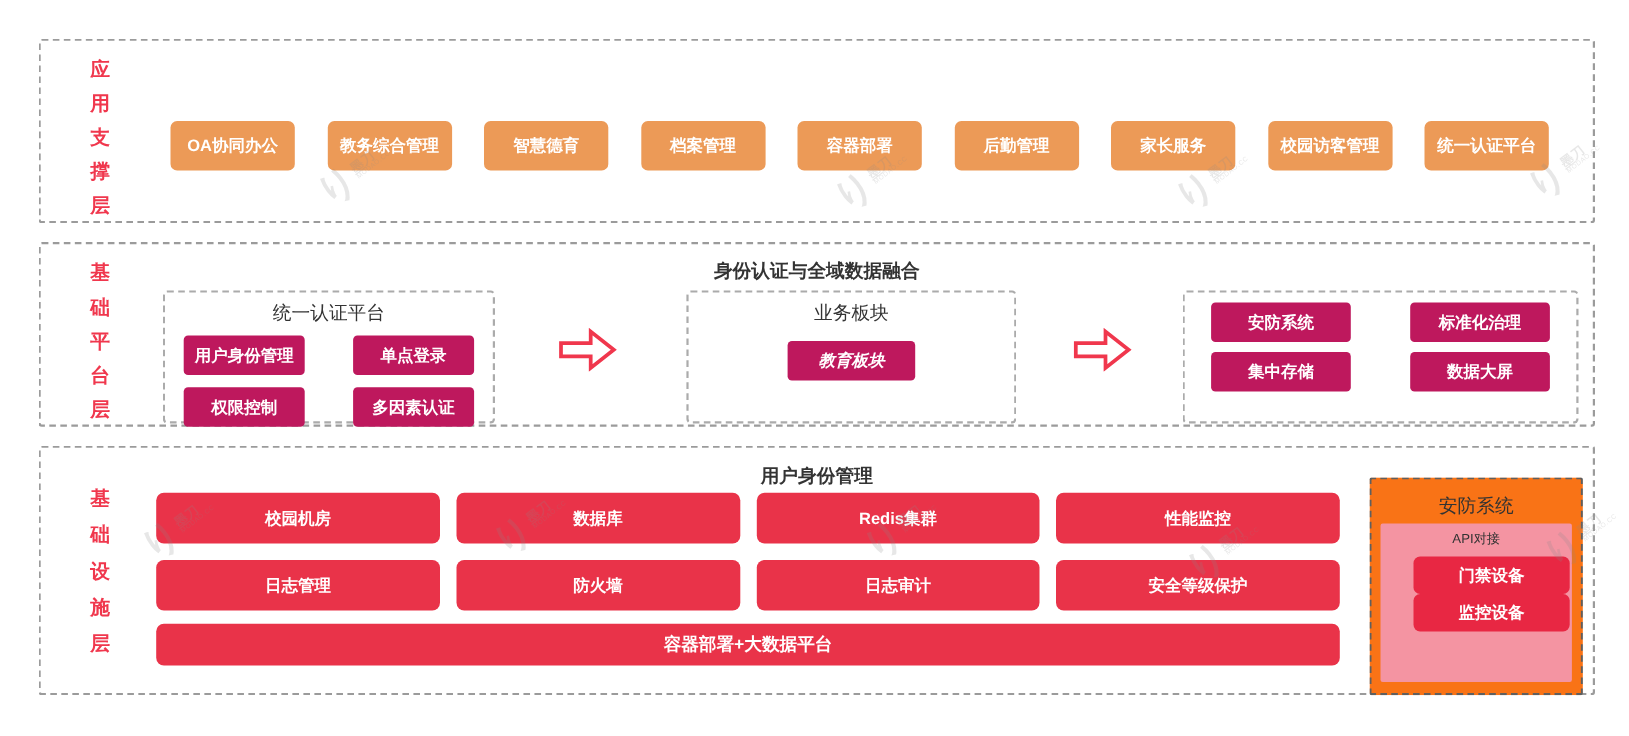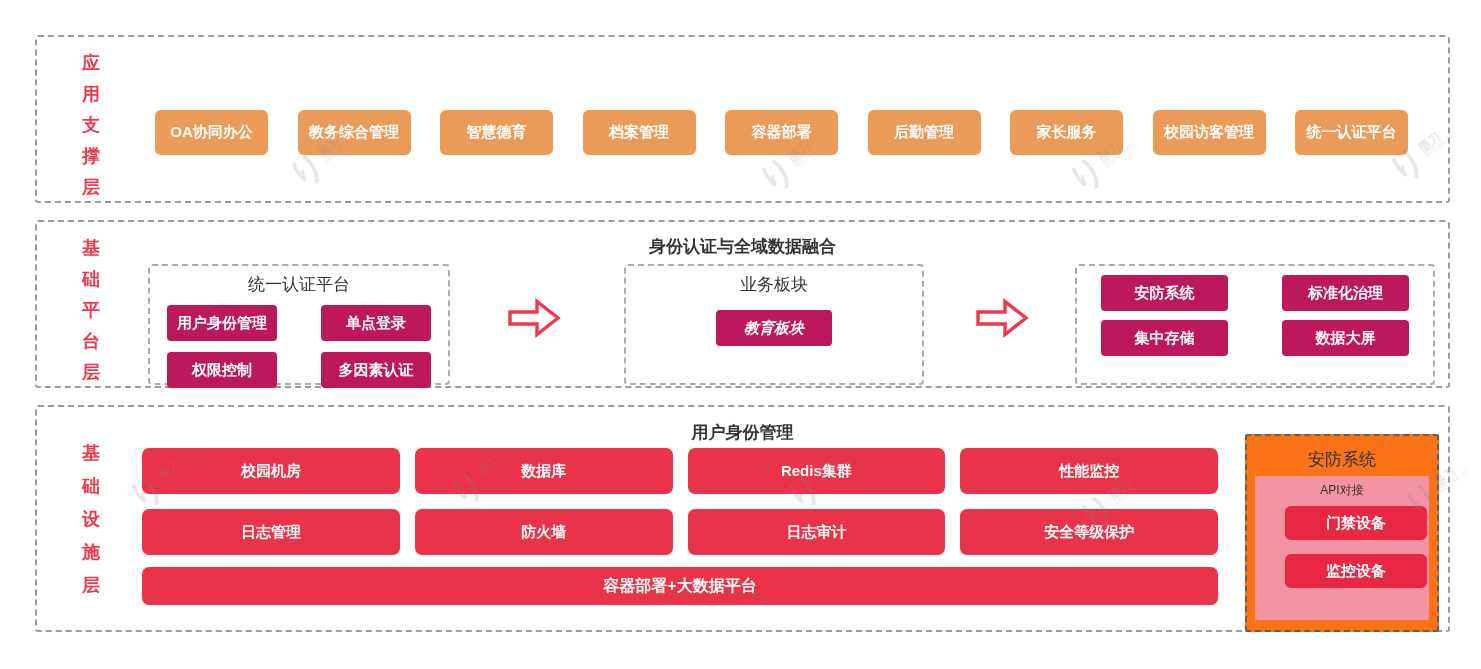--- a/index.html
+++ b/index.html
@@ -75,21 +75,21 @@
                   font-size:16px; }
 
   
   .security { position:absolute; left:1208px; top:27px; width:194px; height:198px;
               box-sizing:border-box; border:2px dashed #5f5f5f; border-radius:2px;
               background:#f97316; }
   .security-title { margin-top:12px; text-align:center; font-size:17px; color:#333333; }
   .pink-panel { position:absolute; left:8px; top:40px; width:174px; height:144px;
                 background:#f494a2; border-radius:2px; }
   .pink-title { margin-top:6px; text-align:center; font-size:12px; color:#333333; }
-  .pink-list { display:flex; flex-direction:column; align-items:center; gap:14px;
+  .pink-list { display:flex; flex-direction:column; align-items:center; 
                padding-top:7px;padding-left:28px; }
   .sec-btn { width:142px; height:34px; border-radius:6px; background:#e82743; }
 
   
   .wm { position:absolute; display:flex; align-items:center; gap:2px;
         transform:rotate(-38deg); opacity:0.20; pointer-events:none; z-index:5;
         color:#8a8a8a; }
   .wm-glyph { font-size:34px; font-weight:bold; line-height:1; }
   .wm-col   { display:flex; flex-direction:column; line-height:1; }
   .wm-brand { font-size:12px; font-weight:bold; }

